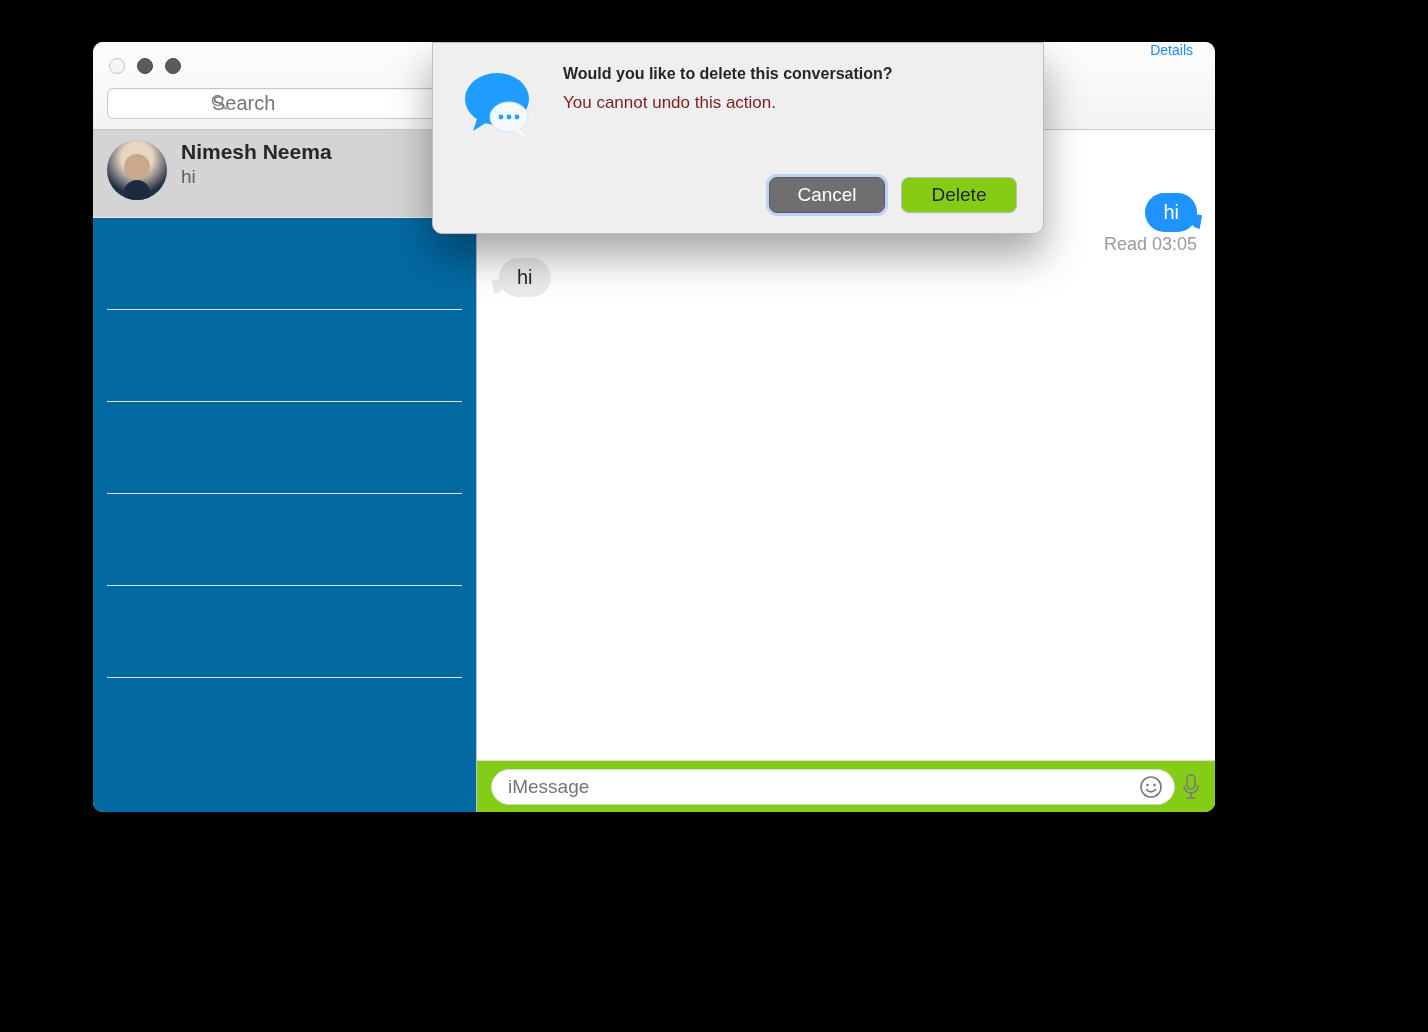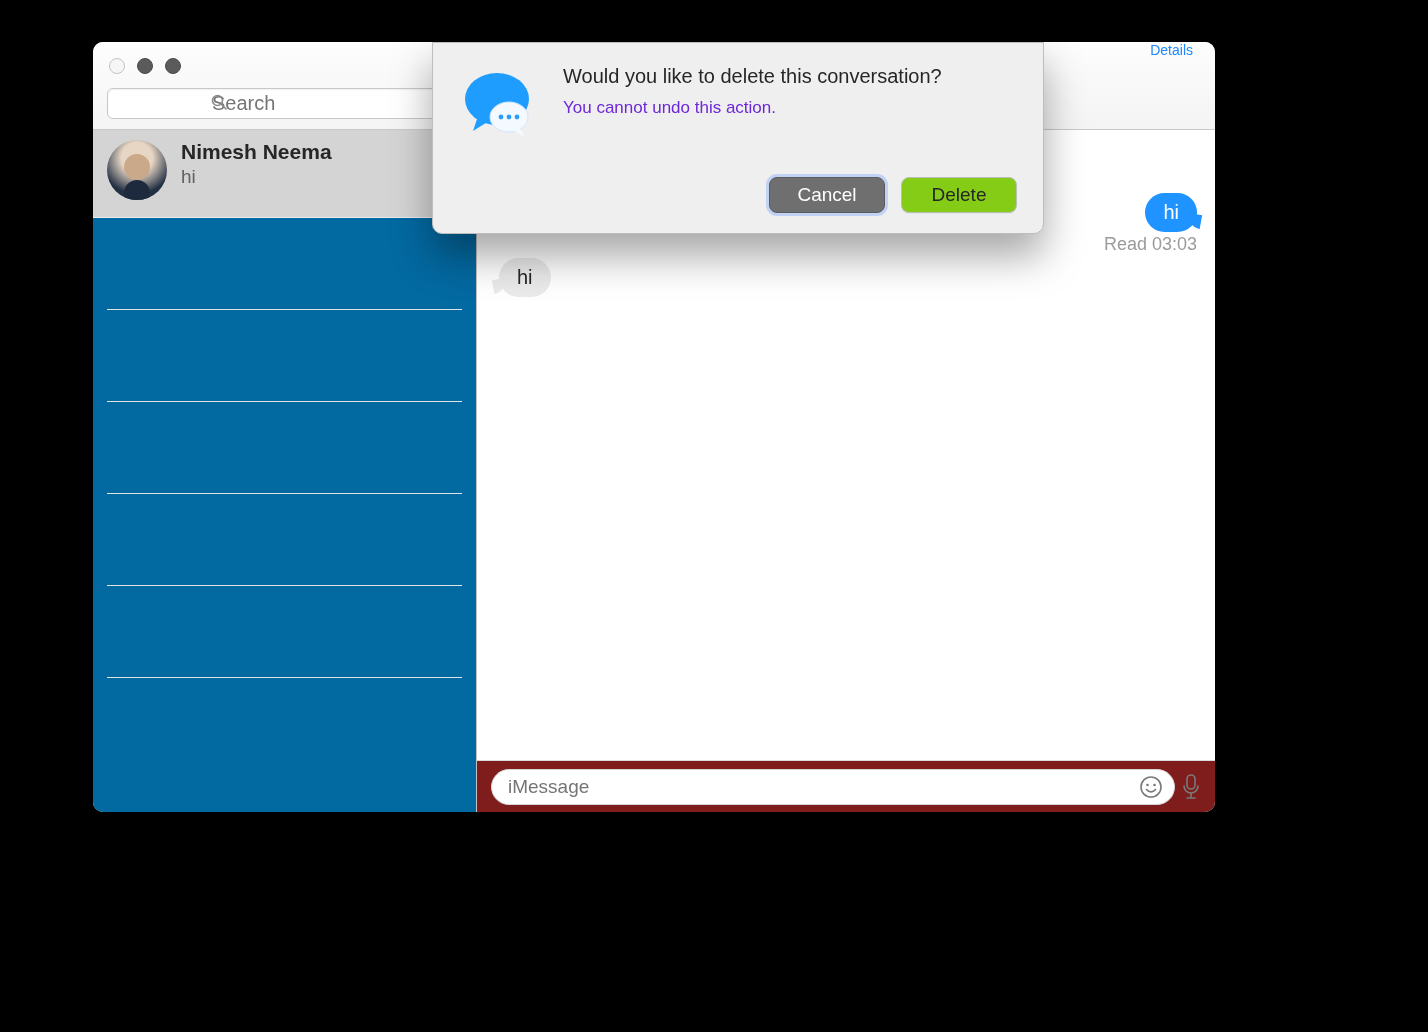--- a/index.html
+++ b/index.html
@@ -129,21 +129,21 @@
   .bubble-in::before{
     content:""; position:absolute; left:-6px; bottom:4px;
     width:14px; height:14px; background:#eaeaea;
     border-bottom-right-radius:14px;
     transform:rotate(-10deg);
   }
 
   .compose {
     height:52px; border-top:1px solid #dcdcdc;
     display:flex; align-items:center; gap:12px;
-    padding:16px 14px; background:#7f1d1d;
+    padding:16px 14px; background:#84cc16;
   }
   .compose input {
     flex:1; height:36px;
     border:1px solid #d6d6d6; border-radius:18px;
     padding:0 42px 0 16px; font-size:19px; color:#6b6b6b;
   }
   .emoji-btn { position:relative; margin-left:-48px; margin-right:6px; color:#7a7a7a; height:24px; }
   .mic-btn { color:#7a7a7a; }
 
   
@@ -154,22 +154,22 @@
     background:#efefef;
     border:1px solid #bdbdbd;
     border-bottom-left-radius:10px;
     border-bottom-right-radius:10px;
     box-shadow: 0 22px 40px rgba(0,0,0,0.35);
     display:flex; flex-direction:column;
     padding:22px 26px 20px 26px;
   }
   .sheet-top { display:flex; gap:22px; }
   .sheet-icon { width:82px; height:82px; flex-shrink:0; position:relative; }
-  .sheet h2 { font-size:20px; font-weight:400;text-align:center; }
-  .sheet p { font-size:17px; color:#6d28d9; margin-top:10px; }
+  .sheet h2 { font-size:16px; font-weight:700;text-align:center; }
+  .sheet p { font-size:17px; color:#7f1d1d; margin-top:10px; }
   .sheet-buttons { margin-top:auto; display:flex; justify-content:flex-end; gap:16px; }
   .btn {
     min-width:116px; height:36px; padding:0 22px;
     border-radius:8px; font-size:19px;
     background:#84cc16; border:1px solid #bcbcbc;
     display:flex; align-items:center; justify-content:center;
     box-shadow: 0 1px 0 rgba(0,0,0,0.04);
   }
   .btn.default {
     background:#6f6f6f; color:#fff; border:1px solid #5b5b5b;
@@ -224,21 +224,21 @@
         </div>
       </div>
     </div>
 
     <div class="right-col">
       <div class="thread">
 
         <div class="bubble-out">
           <span>hi</span>
         </div>
-        <div class="read-receipt">Read 03:03</div>
+        <div class="read-receipt">Read 03:05</div>
         <div class="bubble-in">
           <span>hi</span>
         </div>
       </div>
       <div class="compose">
         <input type="text" placeholder="iMessage" style="">
         <span class="emoji-btn">
           <svg width="24" height="24" viewBox="0 0 24 24">
               <circle cx="12" cy="12" r="10" fill="none" stroke="#7a7a7a" stroke-width="1.6"></circle>
               <circle cx="8.5" cy="10" r="1.3" fill="#7a7a7a"></circle>

